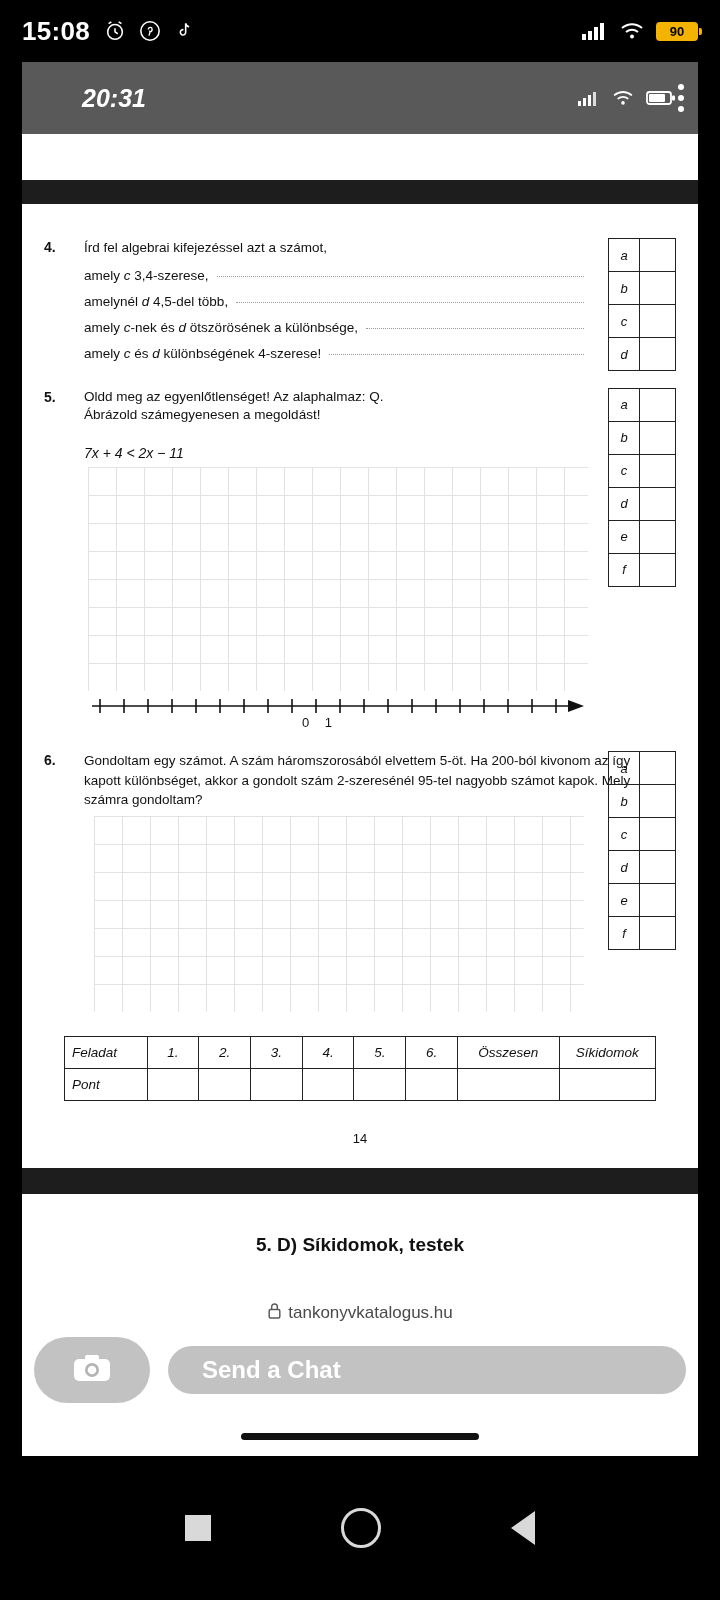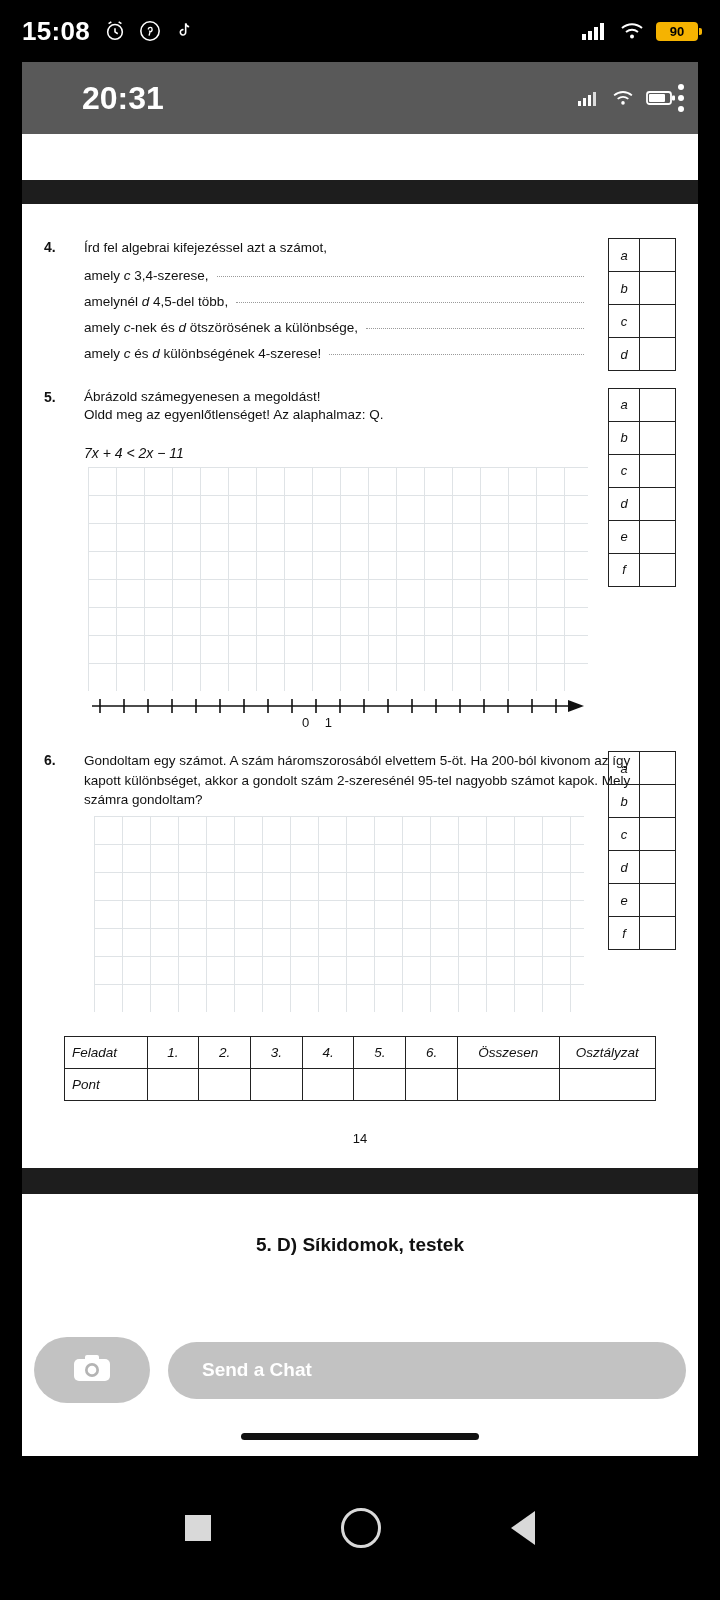--- a/index.html
+++ b/index.html
@@ -86,22 +86,23 @@
     height: 72px;
     background: #595959;
     display: flex;
     align-items: center;
     padding: 0 22px 0 60px;
     box-sizing: border-box;
     color: #fff;
     position: relative;
   }
   .inner-status .clock {
-    font-size: 32px;
+    font-size: 25px;
     font-weight: 600;
+    font-style: italic;
   }
   .inner-status .spacer { flex: 1; }
   .inner-status .right-icons {
     display: flex; align-items: center; gap: 12px;
   }
   .kebab {
     position: absolute;
     right: 14px; top: 50%;
     transform: translateY(-50%);
     display: flex; flex-direction: column; gap: 5px;
@@ -281,29 +282,29 @@
     width: 116px;
     height: 66px;
     border-radius: 33px;
     background: rgba(180,180,180,.82);
     display: flex;
     align-items: center;
     justify-content: center;
   }
   .chat-btn {
     flex: 1;
-    height: 57px;
+    height: 48px;
     border-radius: 33px;
     background: rgba(180,180,180,.82);
     display: flex;
     align-items: center;
     padding-left: 34px;
     box-sizing: border-box;
     color: #fff;
-    font-size: 19px;
+    font-size: 24px;
     font-weight: 700;
   }
 
   .home-indicator {
     position: absolute;
     left: 50%;
     transform: translateX(-50%);
     bottom: 160px;
     width: 238px;
     height: 7px;
@@ -482,22 +483,22 @@
           <div class="row">
               <div class="lt">d</div>
               <div class="blank"></div>
             </div>
         </div>
       </div>
 
       <div class="exercise" style="margin-top:16px;">
         <div class="ex-num">5.</div>
         <div class="ex-body" style="padding-right:92px;">
+          <div style="line-height:1.4;">Oldd meg az egyenlőtlenséget! Az alaphalmaz: Q.</div>
           <div style="line-height:1.4;">Ábrázold számegyenesen a megoldást!</div>
-          <div style="line-height:1.4;">Oldd meg az egyenlőtlenséget! Az alaphalmaz: Q.</div>
           <div class="ital" style="margin-top:20px;font-size:14px;">7x + 4 &lt; 2x − 11</div>
         </div>
         <div class="ansbox">
           <div class="row">
               <div class="lt">a</div>
               <div class="blank"></div>
             </div>
           <div class="row">
               <div class="lt">b</div>
               <div class="blank"></div>
@@ -592,21 +593,21 @@
         <tbody>
             <tr>
           <td class="c-label">Feladat</td>
           <td class="c-num">1.</td>
           <td class="c-num">2.</td>
           <td class="c-num">3.</td>
           <td class="c-num">4.</td>
           <td class="c-num">5.</td>
           <td class="c-num">6.</td>
           <td class="c-sum">Összesen</td>
-          <td class="c-grade">Osztályzat</td>
+          <td class="c-grade">Síkidomok</td>
         </tr>
         <tr>
           <td class="c-label">Pont</td>
           <td></td>
           <td></td>
           <td></td>
           <td></td>
           <td></td>
           <td></td>
           <td></td>
@@ -615,20 +616,29 @@
       </tbody>
         </table>
 
       <div class="page-number">14</div>
     </div>
 
     <div class="page-sep"></div>
 
     <div class="next-page">
       <div class="next-title">5. D)  Síkidomok, testek</div>
+      <div class="next-url">
+        <span>
+          <svg width="15" height="17" viewBox="0 0 14 16">
+              <rect x="2" y="7" width="10" height="8" rx="1.4" fill="none" stroke="#5a5a5a" stroke-width="1.4"></rect>
+              <path d="M4.3 7V4.6a2.7 2.7 0 0 1 5.4 0V7" fill="none" stroke="#5a5a5a" stroke-width="1.4"></path>
+            </svg>
+        </span>
+        <span>tankonyvkatalogus.hu</span>
+      </div>
     </div>
   </div>
 
   <div class="snap-overlay">
     <div class="cam-btn">
       <span>
         <svg width="40" height="32" viewBox="0 0 40 32">
             <rect x="2" y="7" width="36" height="22" rx="5" fill="#fff"></rect>
             <rect x="13" y="3" width="14" height="6" rx="2" fill="#fff"></rect>
             <circle cx="20" cy="18" r="7" fill="#b4b4b4"></circle>

